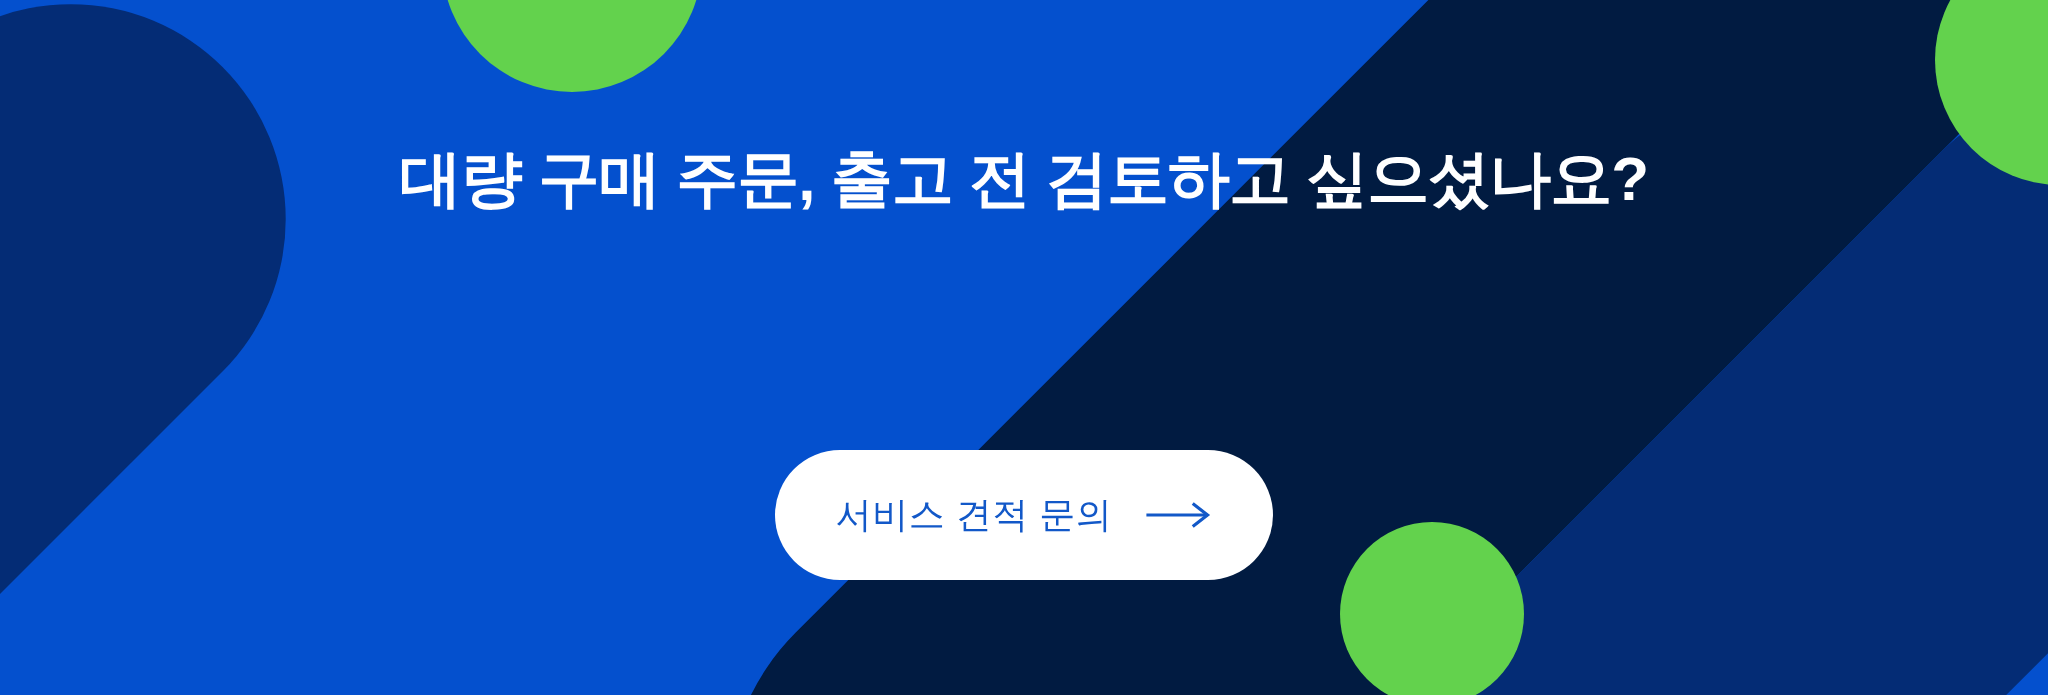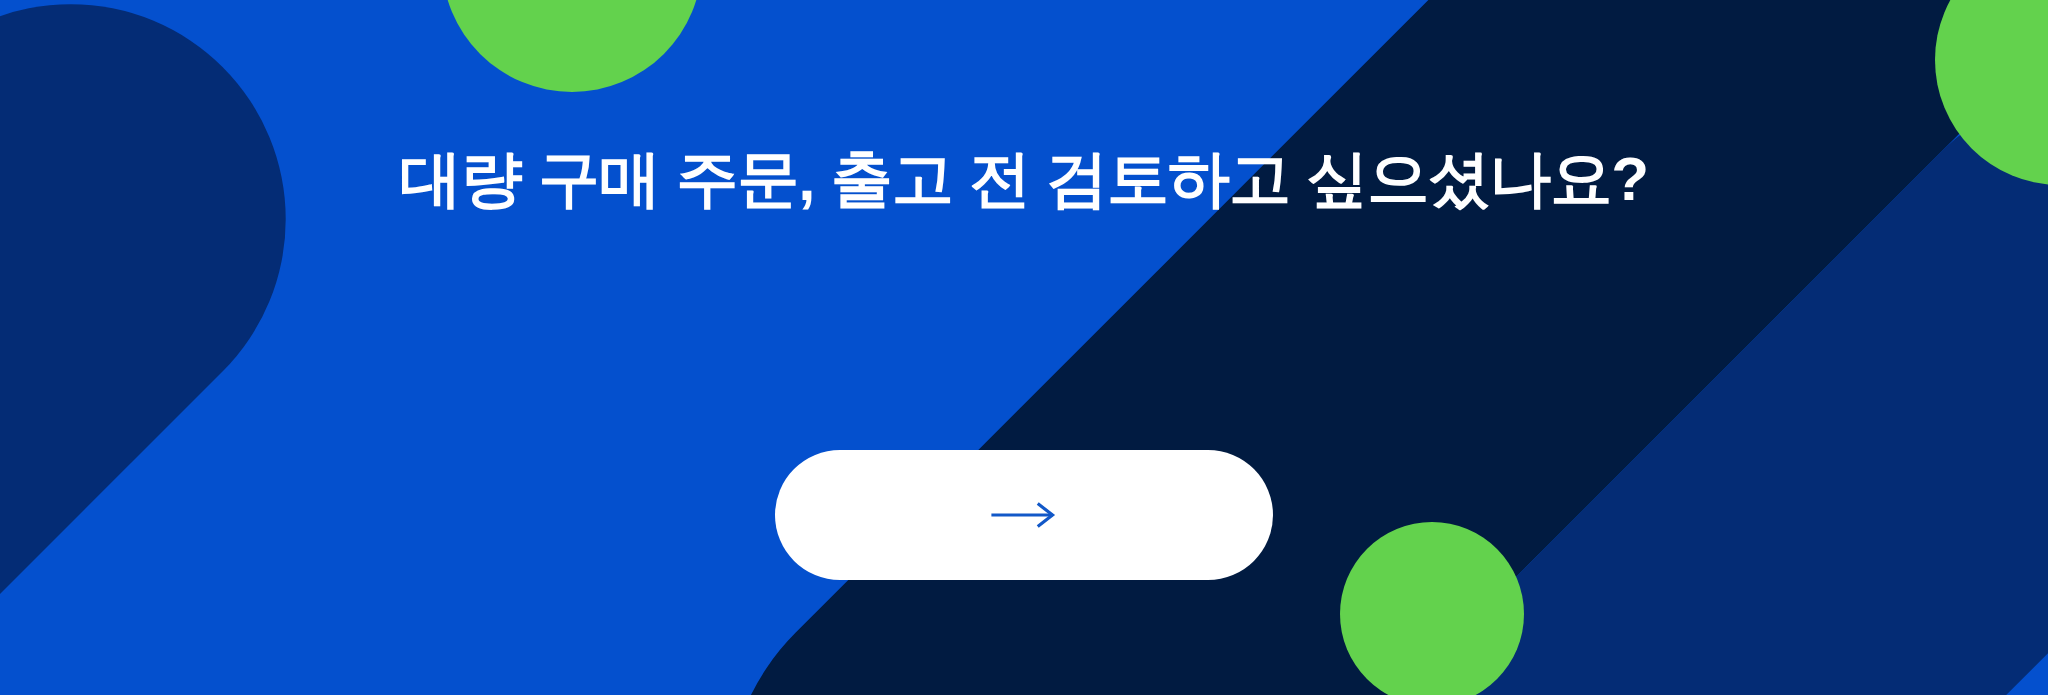--- a/index.html
+++ b/index.html
@@ -126,20 +126,21 @@
   </svg>
 
   <div id="content">
 
     <div class="headline">
       <span class="headline-line">대량 구매 주문, 출고 전 검토하고 싶으셨나요?</span>
     </div>
 
     <div id="cta-wrap">
       <button id="cta-button">
+        <span id="cta-label">서비스 견적 문의</span>
         <span id="cta-arrow">
           <svg width="66" height="26" viewBox="0 0 66 26" fill="none" aria-hidden="true">
             <path d="M2 13 H60" stroke="#1258C8" stroke-width="3.2" stroke-linecap="square"></path>
             <path d="M48 2.5 L61.5 13 L48 23.5" stroke="#1258C8" stroke-width="3.2" fill="none" stroke-linecap="square" stroke-linejoin="miter"></path>
           </svg>
         </span>
       </button>
     </div>
 
   </div>

